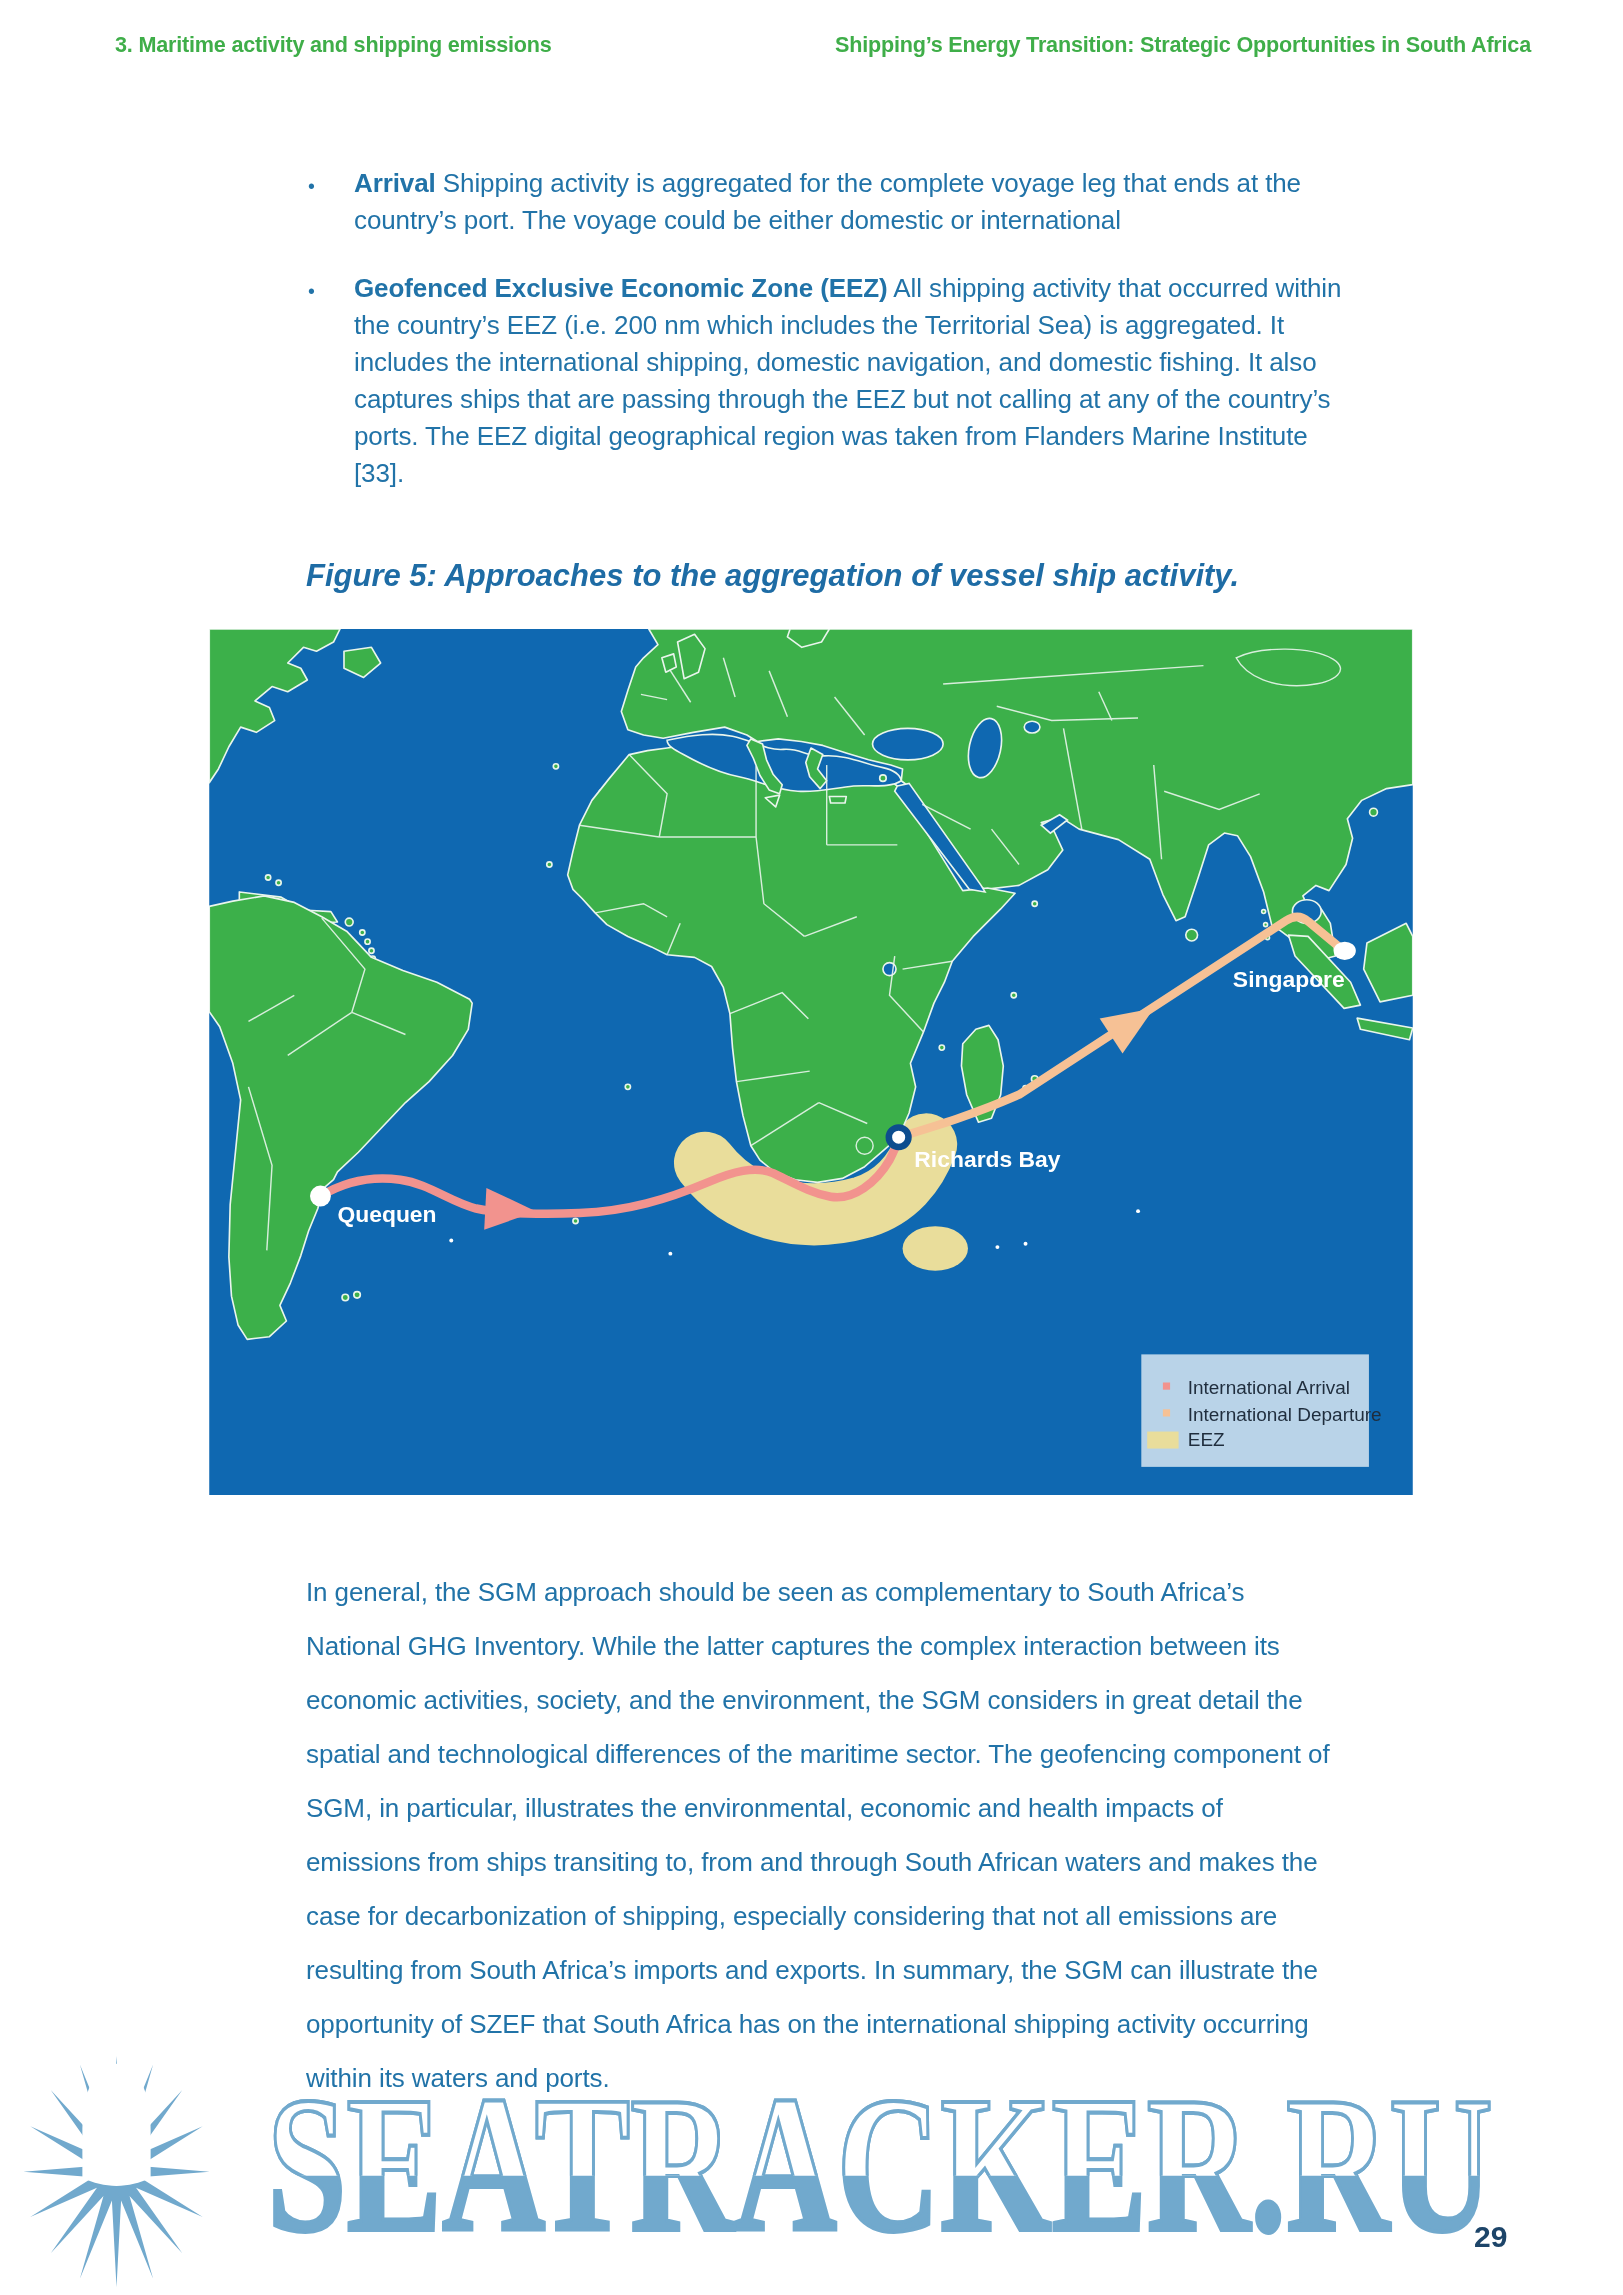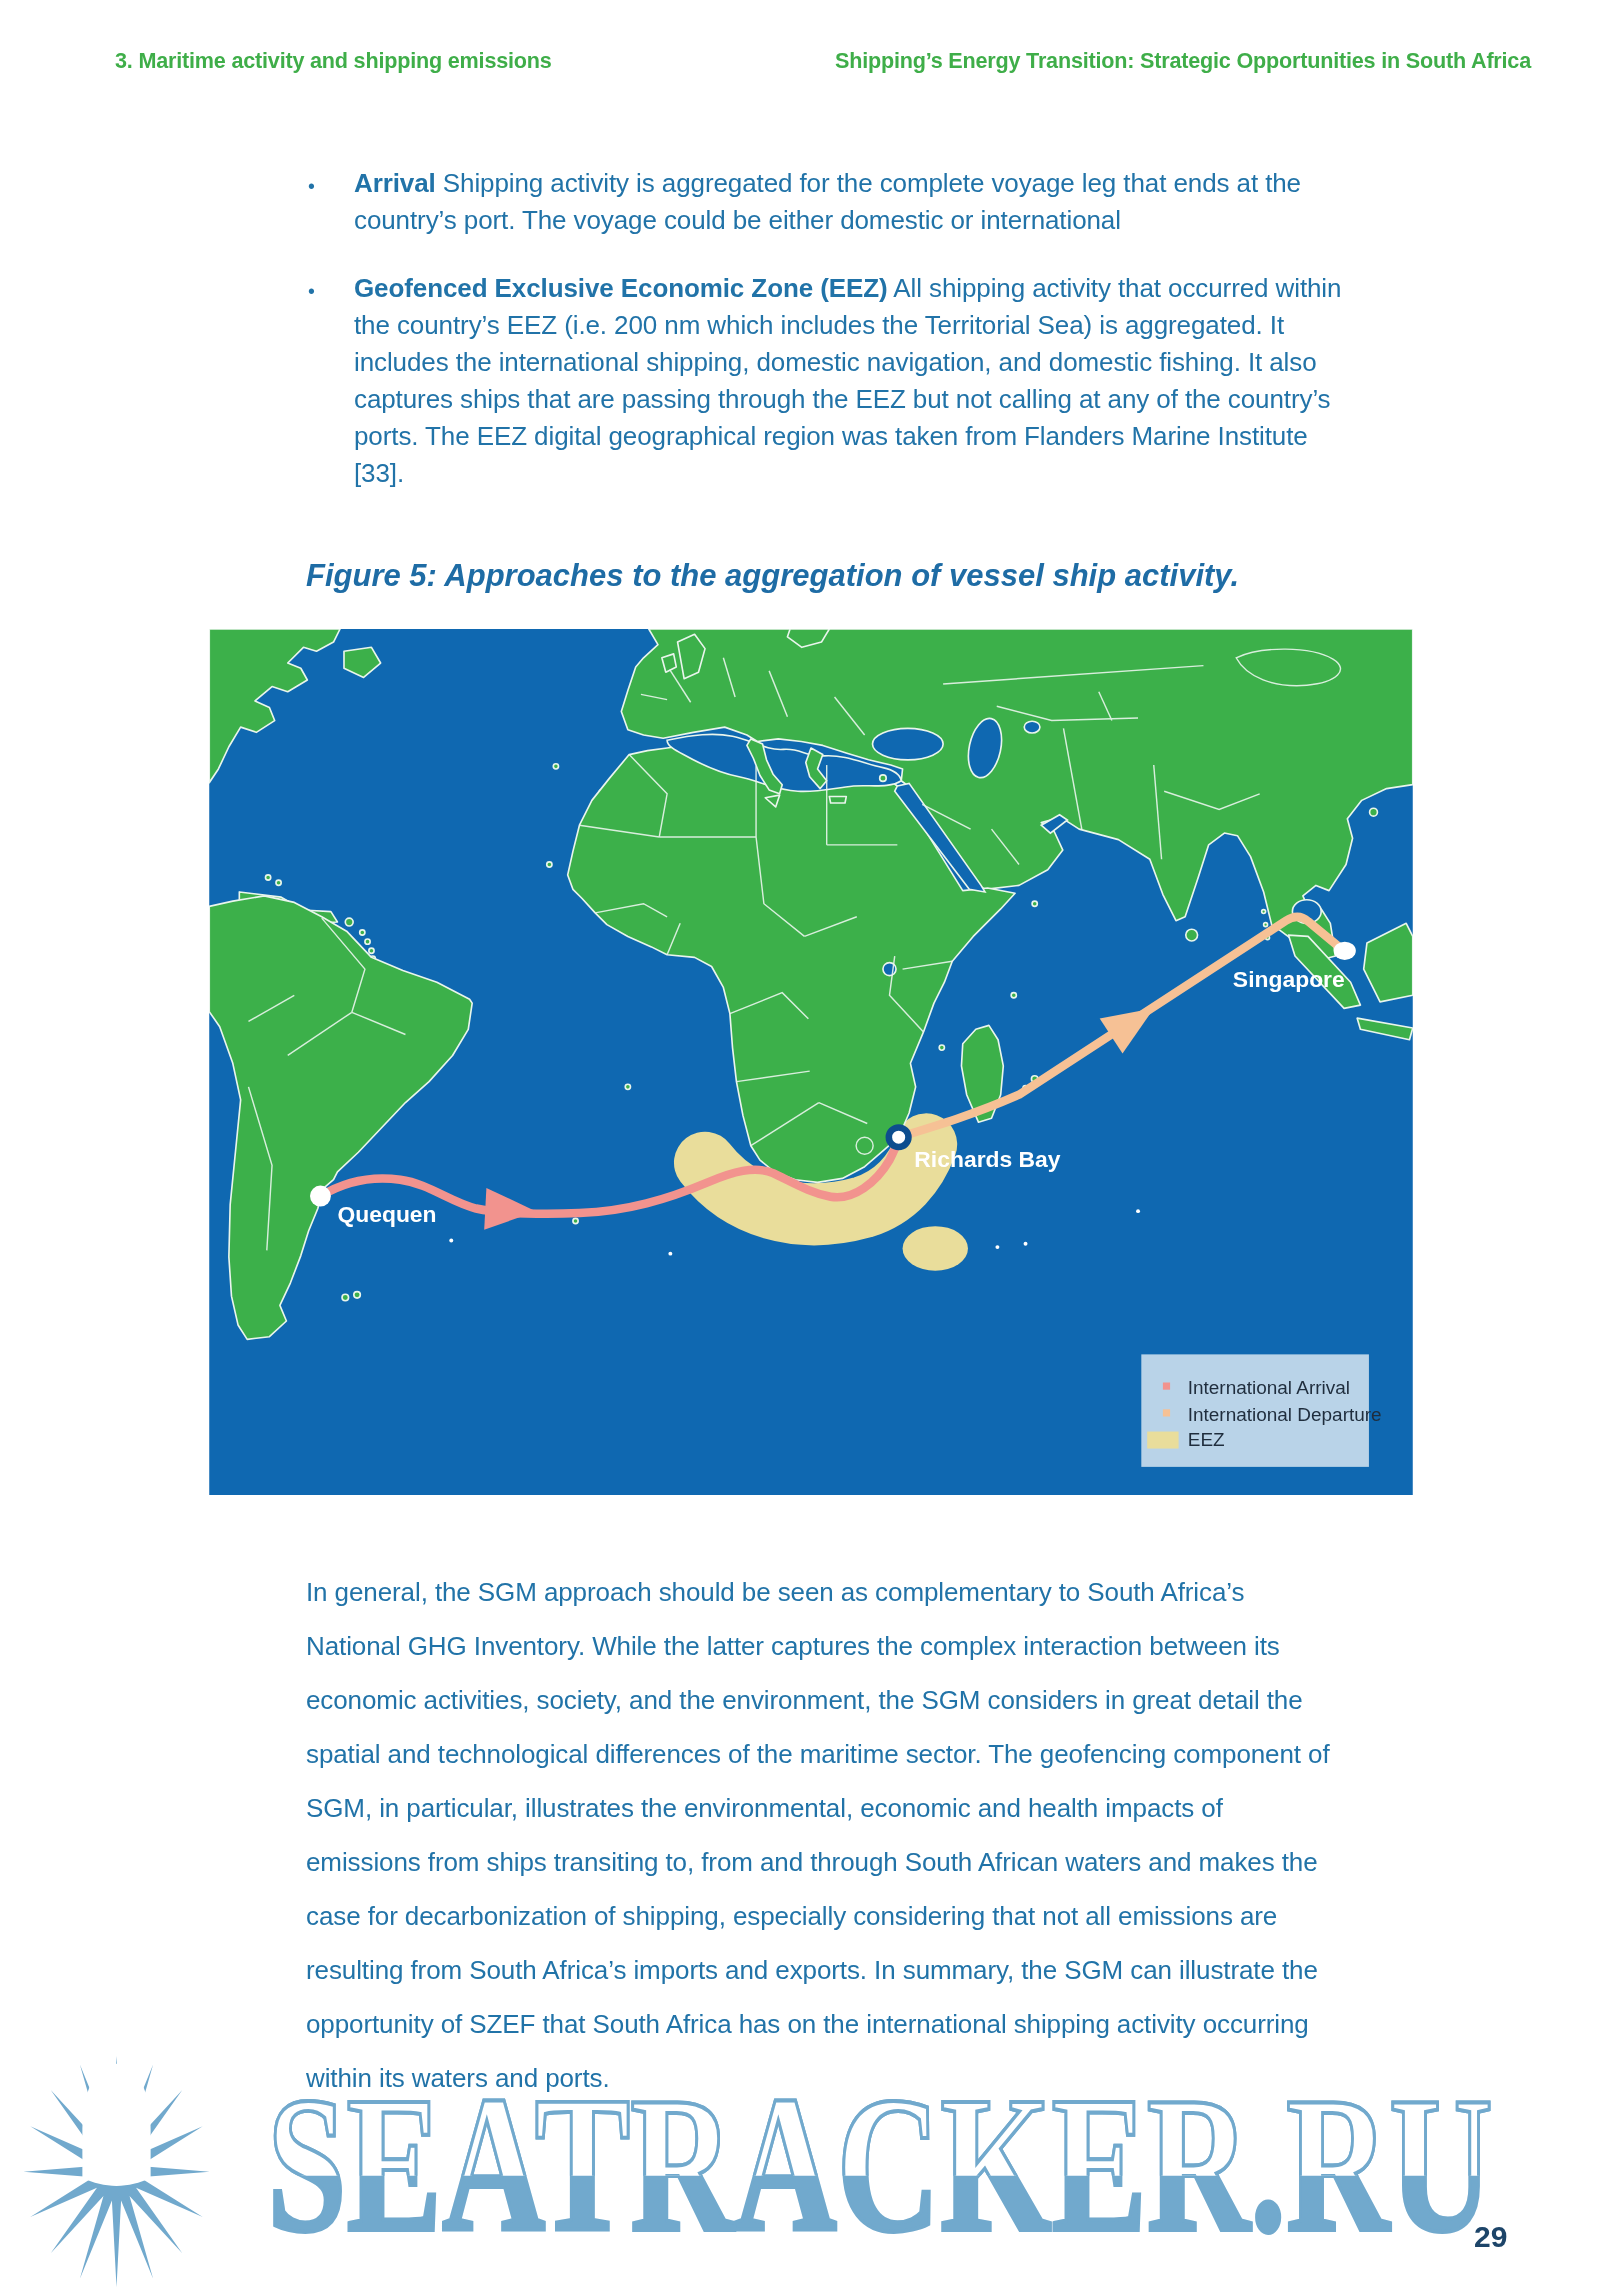--- a/index.html
+++ b/index.html
@@ -1,19 +1,19 @@
 <!DOCTYPE html>
 <html style="font-size:10.5px"><head>
 <meta charset="utf-8">
 <style>
   html,body{margin:0;padding:0;background:#888;}
   .page{position:relative;width:1623px;height:2295px;background:#ffffff;overflow:hidden;
         font-family:"Liberation Sans",sans-serif;}
   
-  .hdr{position:absolute;top:48px;font-size:21.6px;font-weight:bold;color:#3fae49;letter-spacing:-0.2px;}
+  .hdr{position:absolute;top:32px;font-size:21.6px;font-weight:bold;color:#3fae49;letter-spacing:-0.2px;}
   .hdr-left{left:115px;}
   .hdr-right{right:92px;text-align:left;}
   
   .bullet{position:absolute;left:308px;width:1054px;display:flex;color:#2173a8;
           font-size:26px;line-height:37px;letter-spacing:-0.1px;}
   .bullet .dot{width:46px;flex:0 0 46px;font-size:19.6px;padding-top:2.6px;}
   .bullet .btext{flex:1;}
   .bullet .bold{font-weight:bold;}
   #bullet-1{top:165px;}
   #bullet-2{top:270px;}

